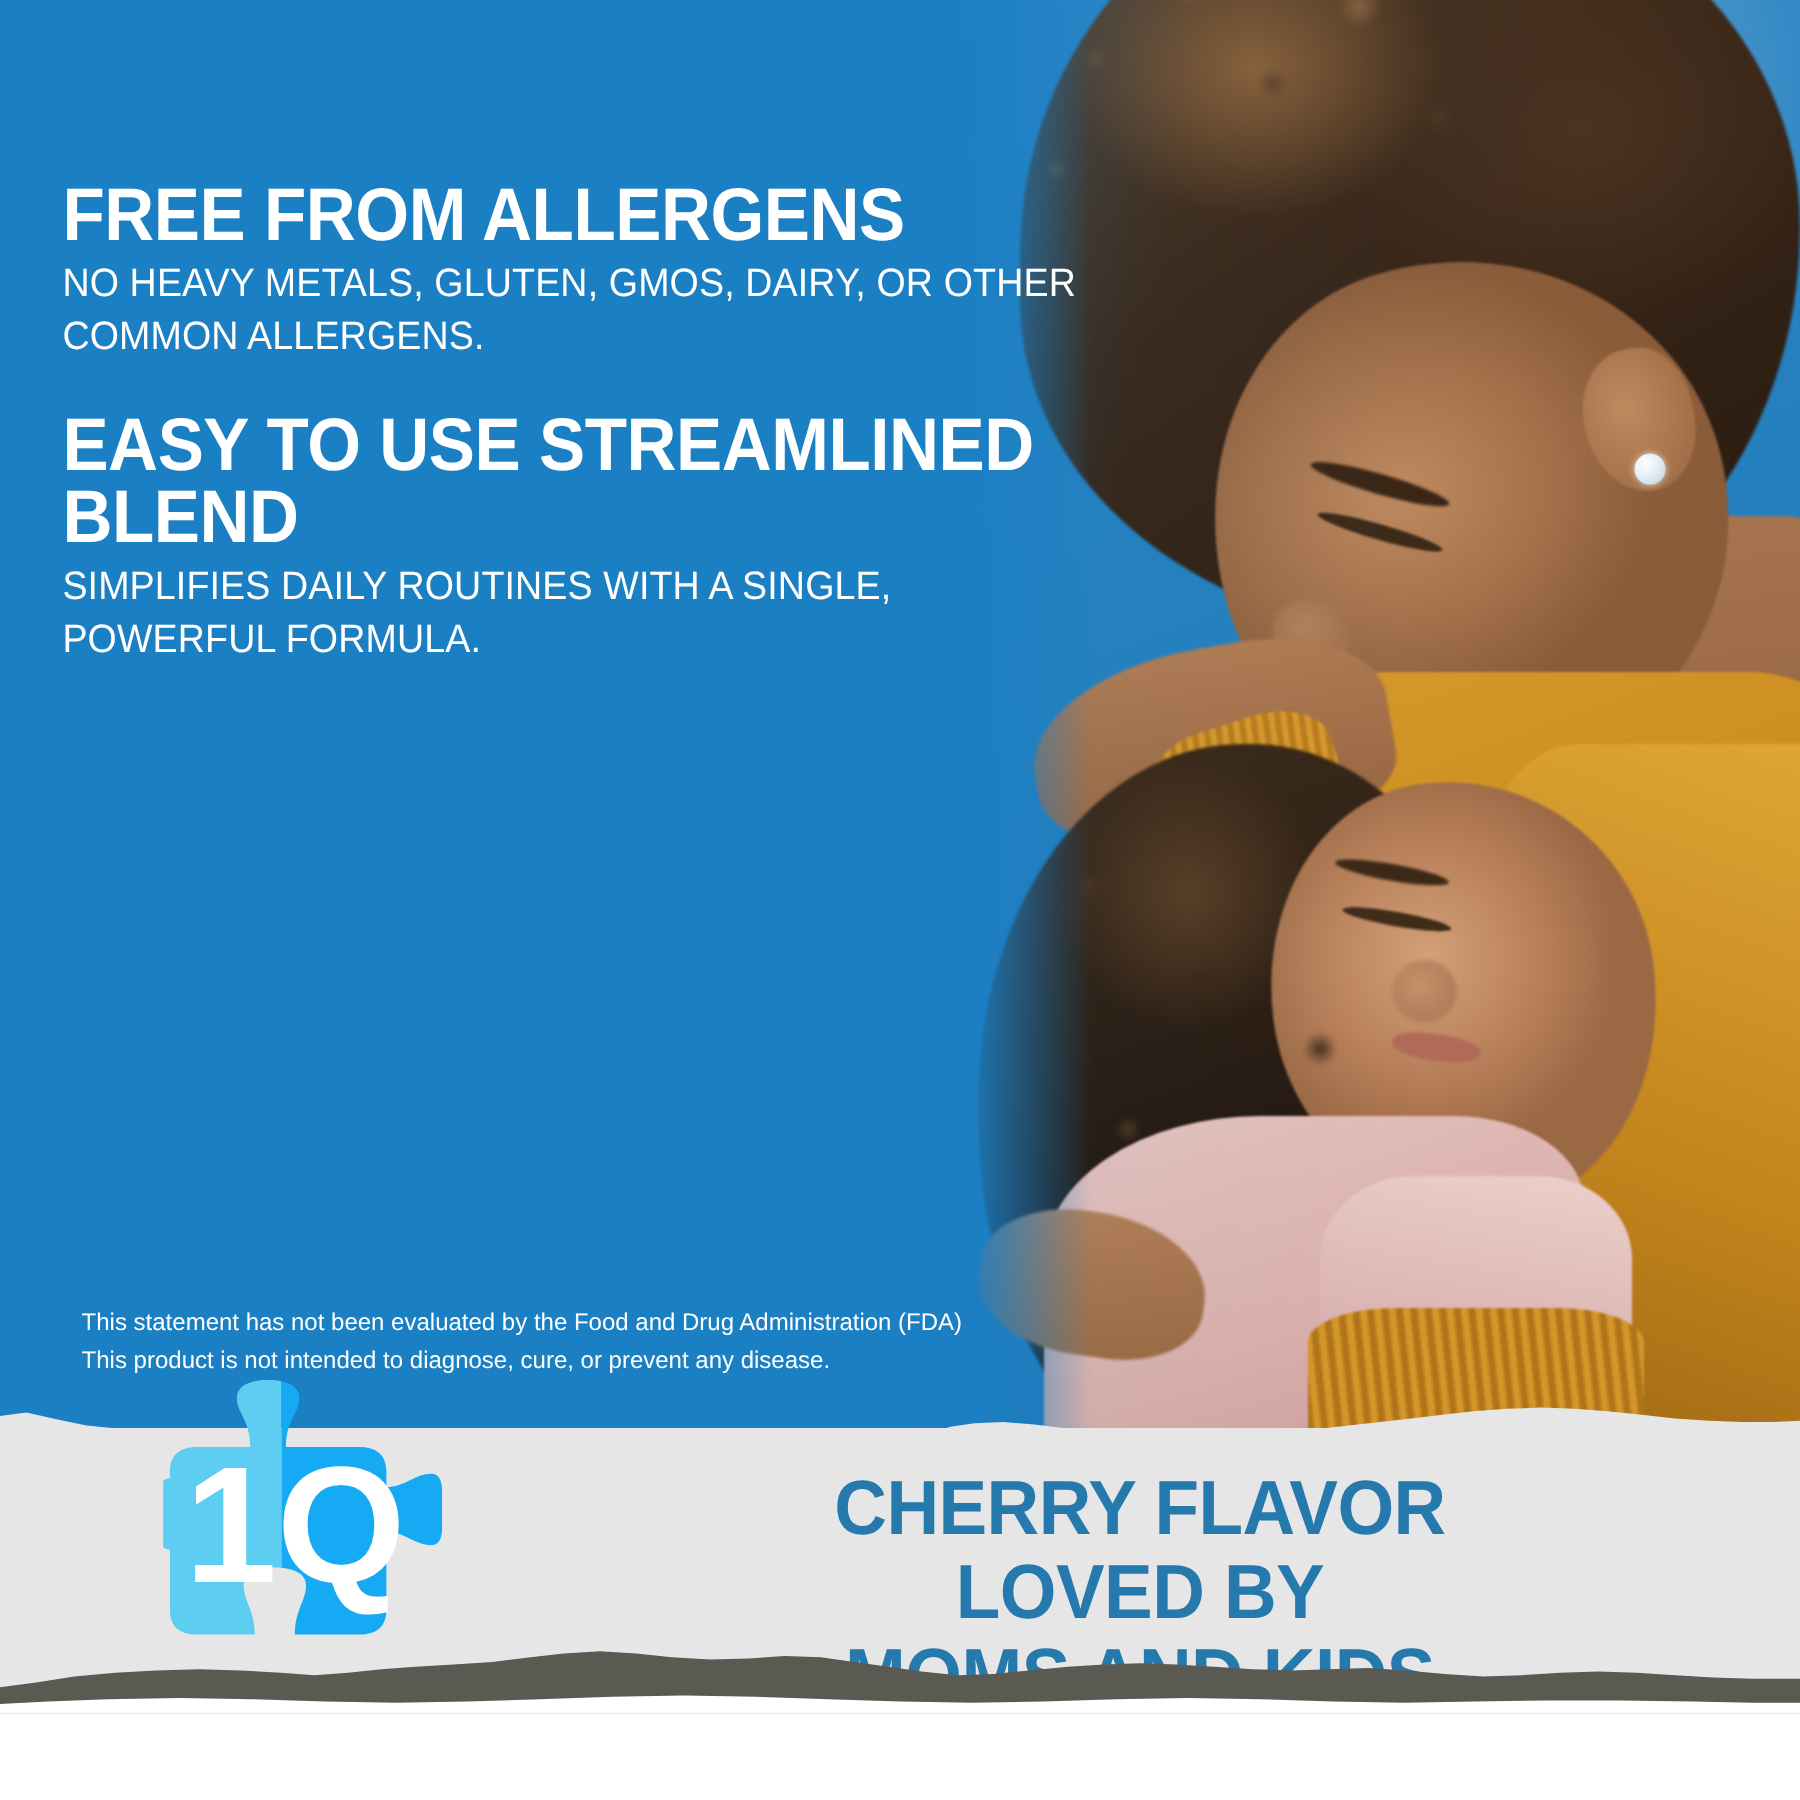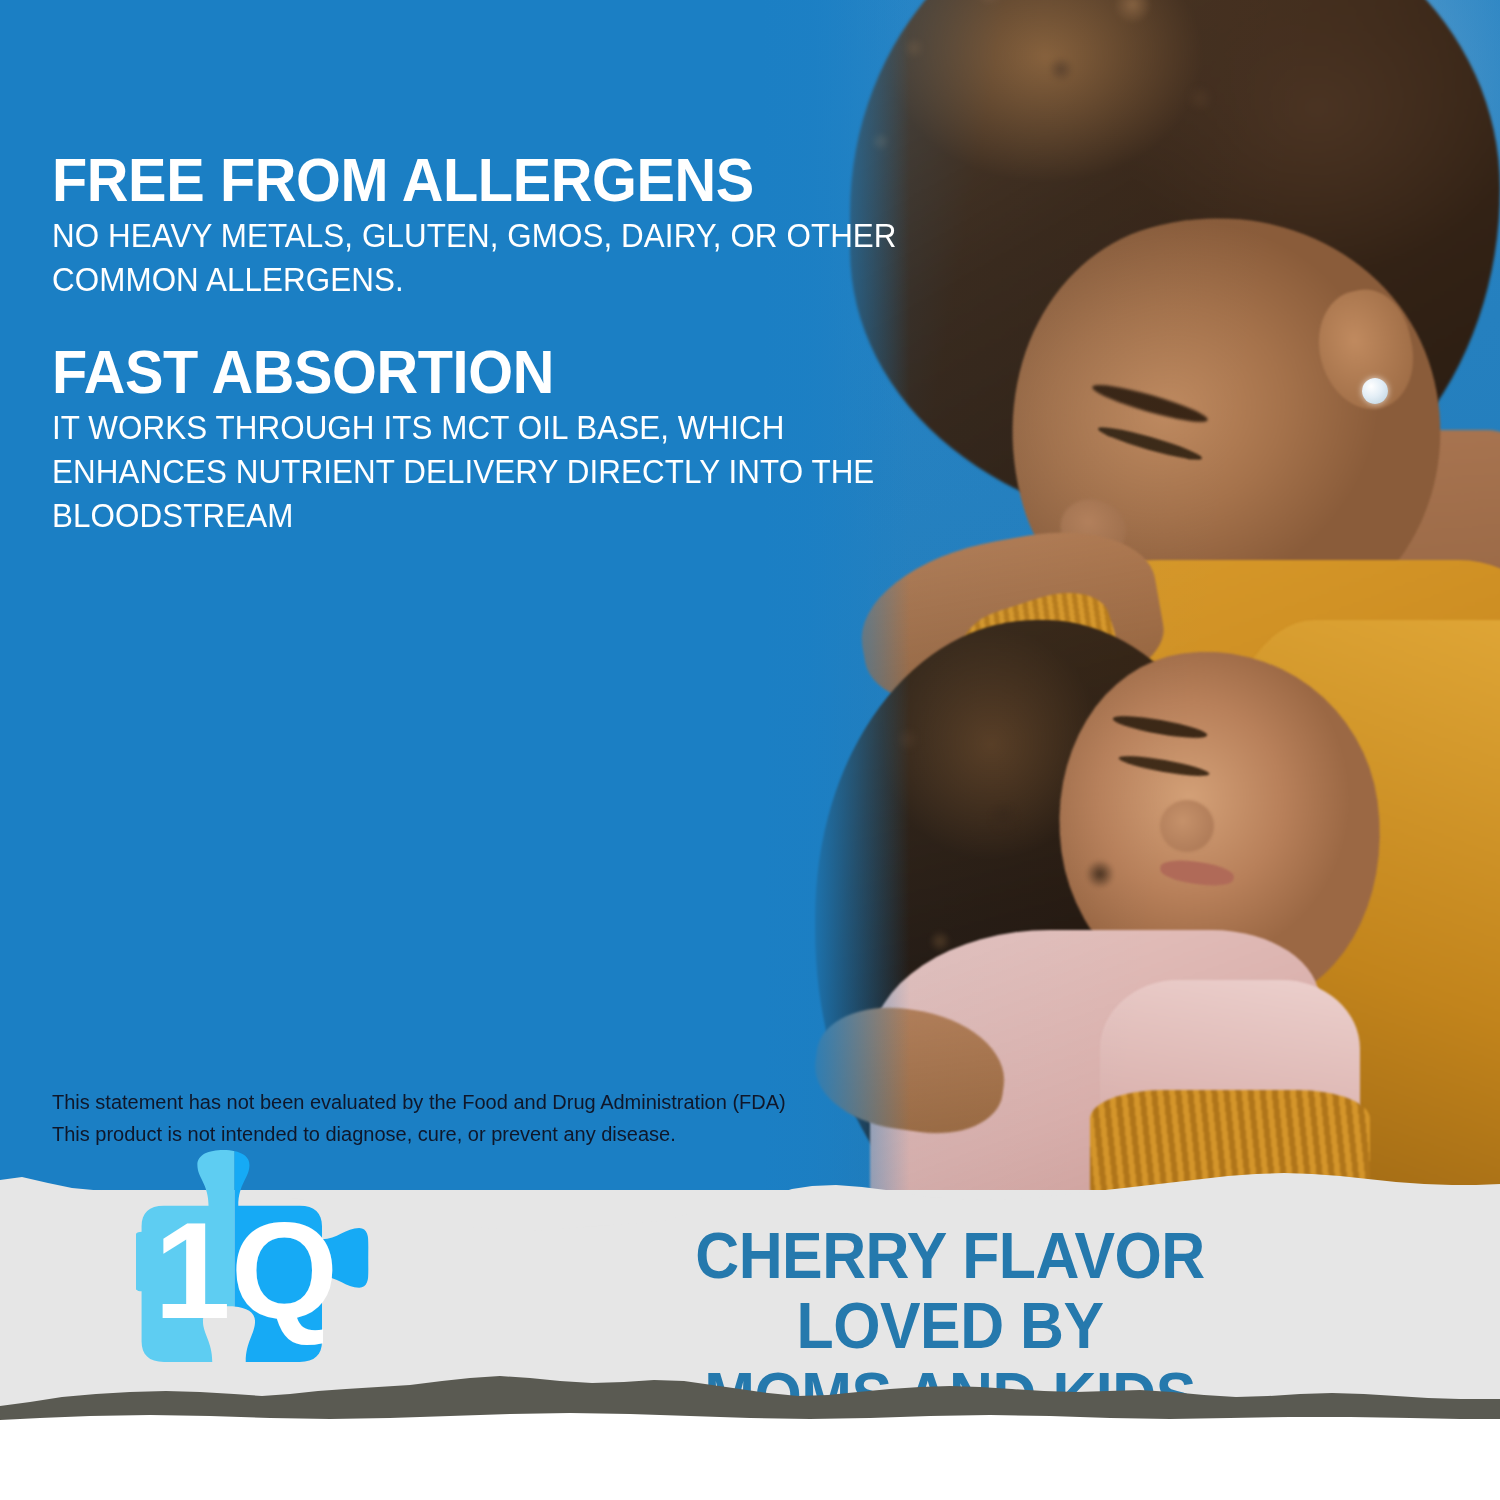--- a/index.html
+++ b/index.html
@@ -322,23 +322,23 @@
     letter-spacing: 0.1px;
     text-transform: uppercase;
     transform: scaleX(0.95);
     transform-origin: left center;
     margin: 0;
     max-width: 960px;
   }
 
   .disclaimer {
     position: absolute;
-    left: 52px; top: 1086px;
+    left: 68px; top: 1086px;
     width: 740px;
-    color: #0f172a;
+    color: #ffffff;
     font-size: 20px;
     line-height: 1.62;
     font-weight: 400;
     z-index: 5;
   }
 
   
   .tear-top {
     position: absolute;
     left: 0; top: 1128px;
@@ -434,25 +434,25 @@
       <div class="photo-fade"></div>
     </div>
 
     <div class="features">
 
       <div class="feature">
         <p class="feature-title">FREE FROM ALLERGENS</p>
         <p class="feature-body">NO HEAVY METALS, GLUTEN, GMOS, DAIRY, OR OTHER COMMON ALLERGENS.</p>
       </div>
 
-
       <div class="feature">
-        <p class="feature-title">FAST ABSORTION</p>
-        <p class="feature-body">IT WORKS THROUGH ITS MCT OIL BASE, WHICH ENHANCES NUTRIENT DELIVERY DIRECTLY INTO THE BLOODSTREAM</p>
+        <p class="feature-title">EASY TO USE STREAMLINED BLEND</p>
+        <p class="feature-body">SIMPLIFIES DAILY ROUTINES WITH A SINGLE, POWERFUL FORMULA.</p>
       </div>
+
 
 
     </div>
 
     <div class="disclaimer">This statement has not been evaluated by the Food and Drug Administration (FDA) This product is not intended to diagnose, cure, or prevent any disease.</div>
 
   </div>
 
   <div class="bottom-panel"></div>
 

